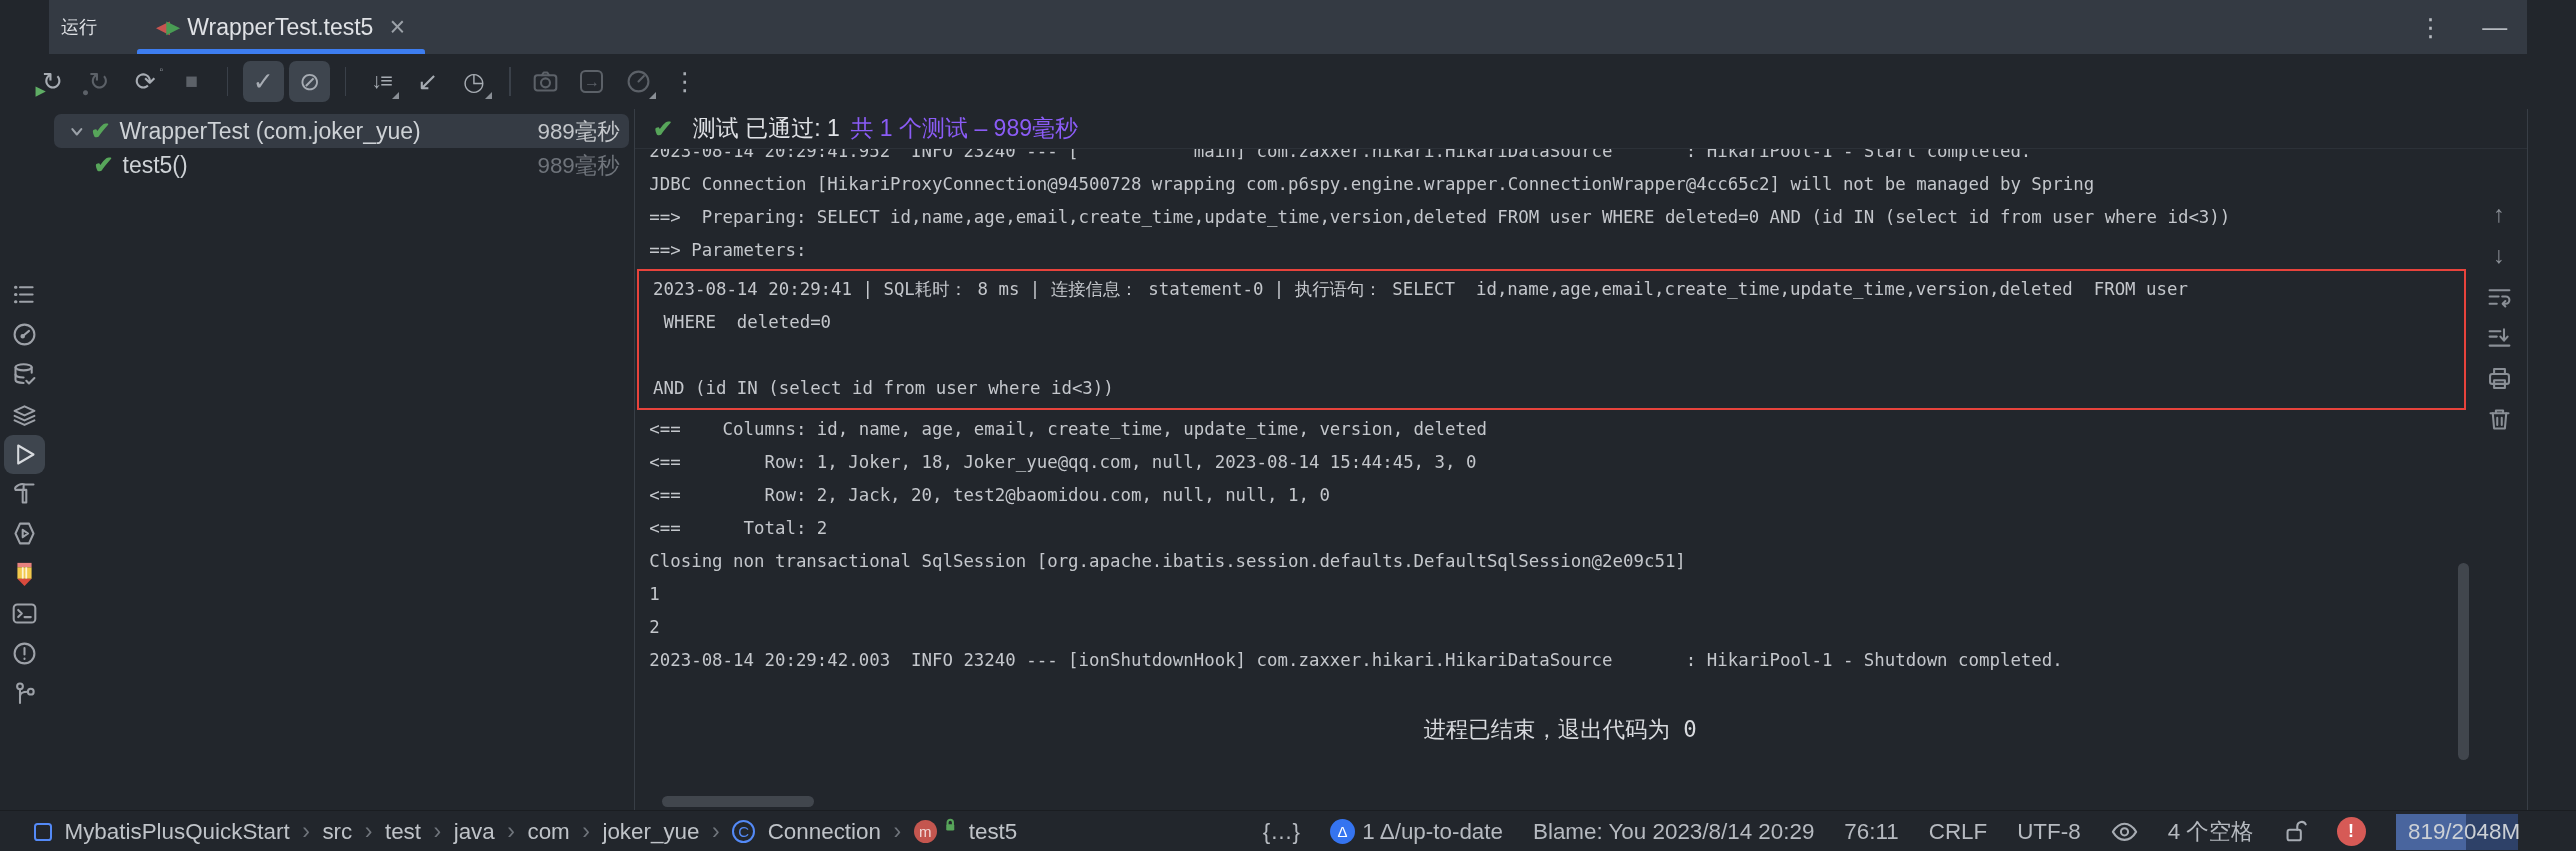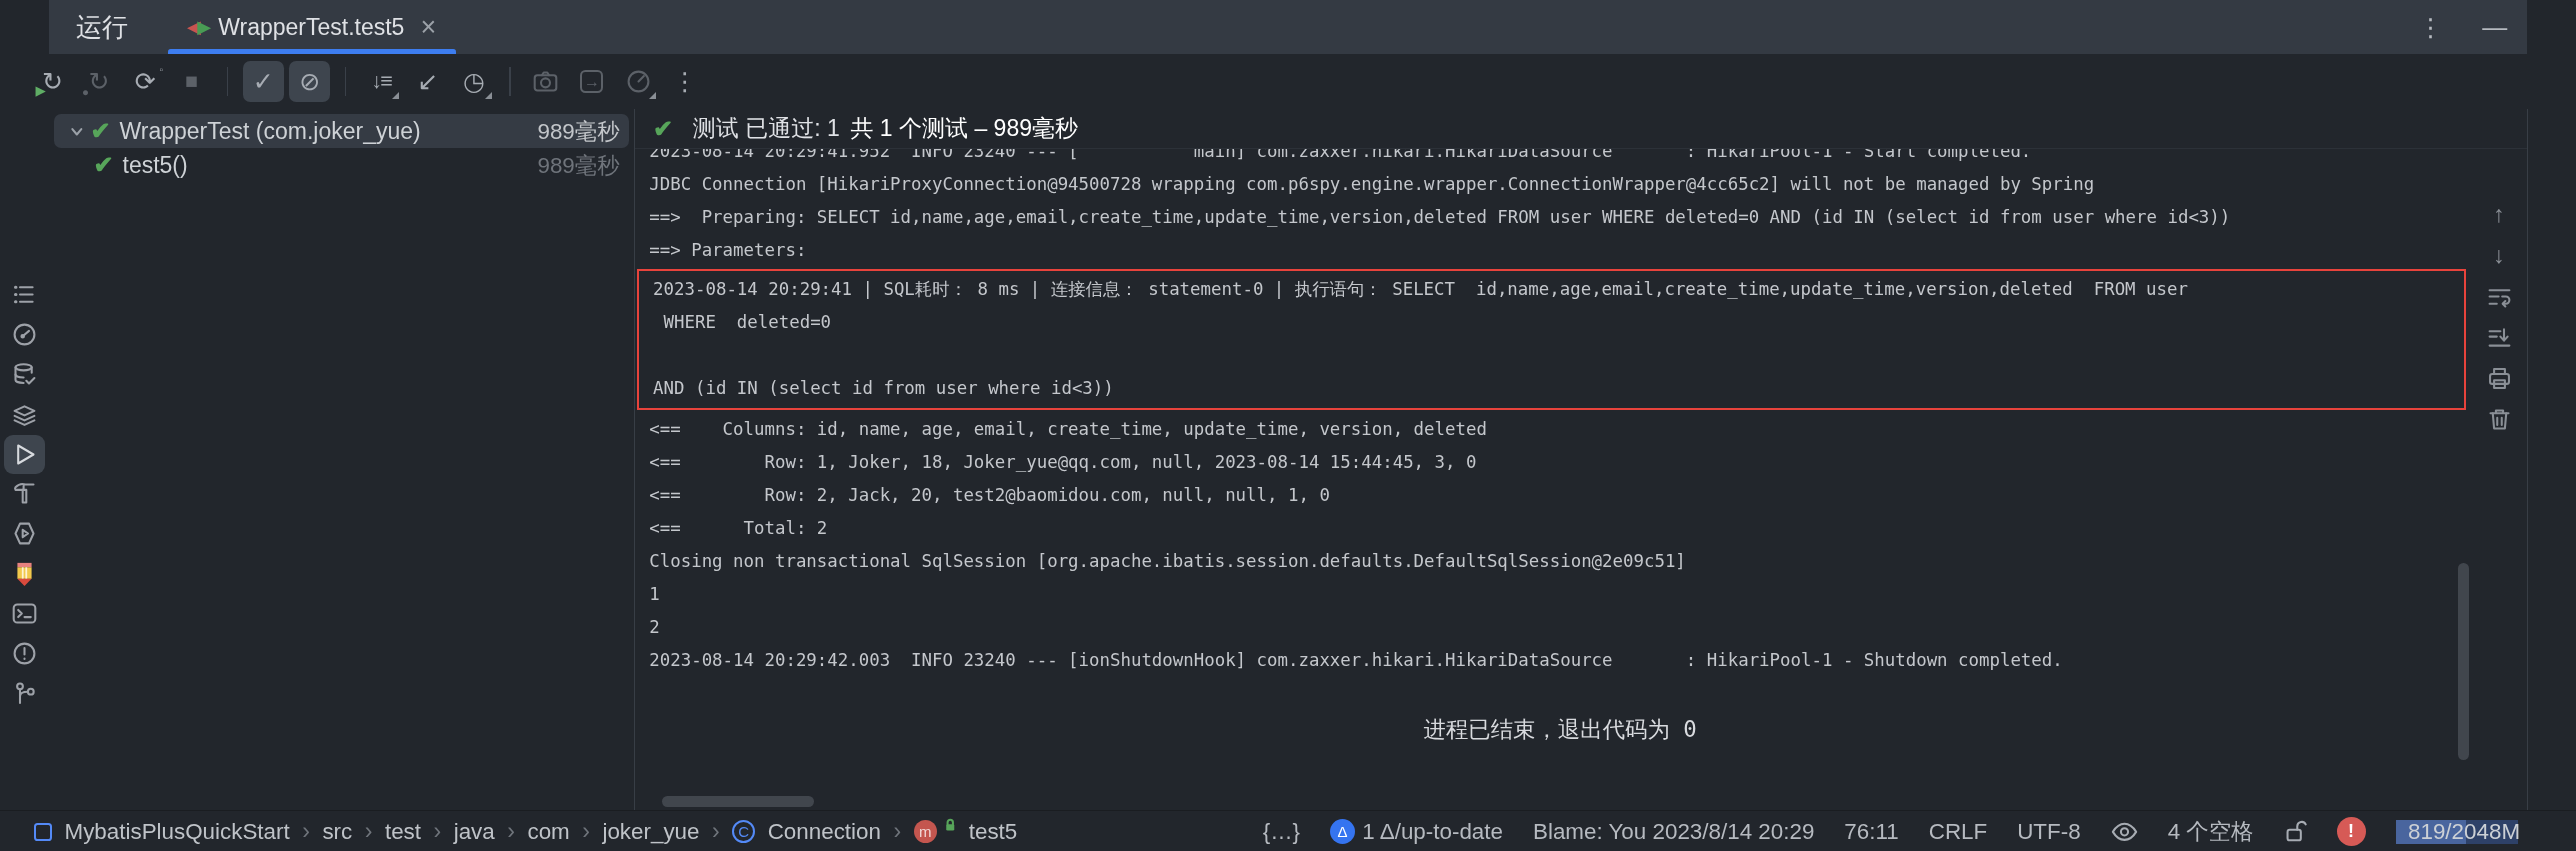--- a/index.html
+++ b/index.html
@@ -6,21 +6,21 @@
   html,body { background:#1b1e23; }
   .app {
     position:relative; width:2576px; height:852px; overflow:hidden;
     background:#22262c; font-family:"Liberation Sans", sans-serif;
     color:#ced2d6; -webkit-font-smoothing:antialiased;
   }
   
   .tabbar { display:flex; height:54px; background:#343a43; }
   .stripe-corner { width:49px; height:100%; background:#22262c; flex:none; }
   .tabbar-main { flex:1; display:flex; align-items:center; position:relative; }
-  .run-label { font-size:26px; color:#dfe1e5; margin-left:27px; }
+  .run-label { font-size:18px; color:#dfe1e5; margin-left:12px; }
   .tab { position:relative; height:100%; display:flex; align-items:center; gap:10.7px;
          padding:0 23px; margin-left:36px; cursor:pointer; }
   .tab-underline { position:absolute; left:3.6px; right:3.6px; bottom:0; height:5.4px;
                    background:#3d7df0; border-radius:2.7px 2.7px 0 0; }
   .junit-icon { display:inline-flex; align-items:center; font-size:18px; letter-spacing:-3.6px; }
   .junit-icon .lt { color:#c75450; }
   .junit-icon .rt { color:#499c54; }
   .tab-title { font-size:23px; color:#dfe1e5; }
   .tab-close { font-size:27px; color:#9ba1a8; margin-left:5.4px; }
   .tabbar-spacer { flex:1; }
@@ -59,21 +59,21 @@
   .checkmark { color:#57a55a; font-size:24px; font-weight:bold; margin-right:9px; }
   .tree-label { color:#ced2d6; white-space:nowrap; }
   .tree-dur { margin-left:auto; font-size:22.4px; color:#c3c6ca; }
   .tree-dur.dim { color:#6f747b; }
   
   .right-pane { flex:1; display:flex; flex-direction:column; min-width:0; }
   .right-stripe { width:49px; flex:none; background:#22262c; border-left:1.8px solid #383e46; }
   .run-status { height:40px; flex:none; display:flex; align-items:center; gap:10.7px;
                 padding-left:18px; font-size:23px; border-bottom:0.9px solid #2c3138; }
   .rs-primary { color:#dfe1e5; }
-  .rs-secondary { color:#ffffff; }
+  .rs-secondary { color:#8b5cf6; }
   .console-area { flex:1; display:flex; min-width:0; position:relative; }
   .console { flex:1; min-width:0; overflow:hidden; position:relative;
              font-family:"DejaVu Sans Mono","Liberation Mono",monospace;
              font-size:17.4px; color:#c4c7cc; }
   .console-inner { margin-top:-14.3px; }
   .line { height:33px; line-height:33px; white-space:pre; padding-left:14.3px; overflow:hidden; }
   .sql-box { border:2.7px solid #e8433c; margin:1.8px 5.4px 2.7px 1.8px; padding:2.7px 0; }
   .exit-line { font-size:22.4px; height:38px; line-height:38px; padding-left:14.3px; white-space:pre;
                color:#d8dade;text-align:center; }
   .vscroll { position:absolute; right:1.8px; top:414px; width:11.6px; height:197px;
@@ -96,21 +96,21 @@
                 color:#548af7; font-size:15px; display:flex; align-items:center; justify-content:center; }
   .method-icon { width:23px; height:23px; border-radius:50%; background:#c4564f; color:#f2d8d6;
                  font-size:15px; display:flex; align-items:center; justify-content:center; }
   .mini-lock { width:12.5px; height:14.3px; margin-left:-5.4px; margin-top:-12.5px; }
   .sb-right { margin-left:auto; display:flex; align-items:center; gap:30px; }
   .sb-item { cursor:pointer; white-space:nowrap; display:flex; align-items:center; gap:7.2px; }
   .vcs-circle { width:25px; height:25px; border-radius:50%; background:#3574f0; color:#fff;
                 font-size:15px; display:flex; align-items:center; justify-content:center; }
   .err-badge { width:29px; height:29px; border-radius:50%; background:#d65a56; color:#fff;
                font-size:18px; font-weight:bold; display:flex; align-items:center; justify-content:center; }
-  .mem-widget { position:relative; height:24px; width:168px; display:flex; align-items:center;
+  .mem-widget { position:relative; height:36px; width:168px; display:flex; align-items:center;
                 padding-left:12.5px; color:#ccd0d5;
                 background:linear-gradient(to right,#49659e 0,#49659e 70px,#2e4168 70px,#2e4168 122px,rgba(0,0,0,0) 122px); }
   svg.ic { stroke:currentColor; fill:none; stroke-width:2.3; stroke-linecap:round; stroke-linejoin:round; }
 </style>
 </head>
 <body>
 
 <div class="app">
 
   <div class="tabbar">

